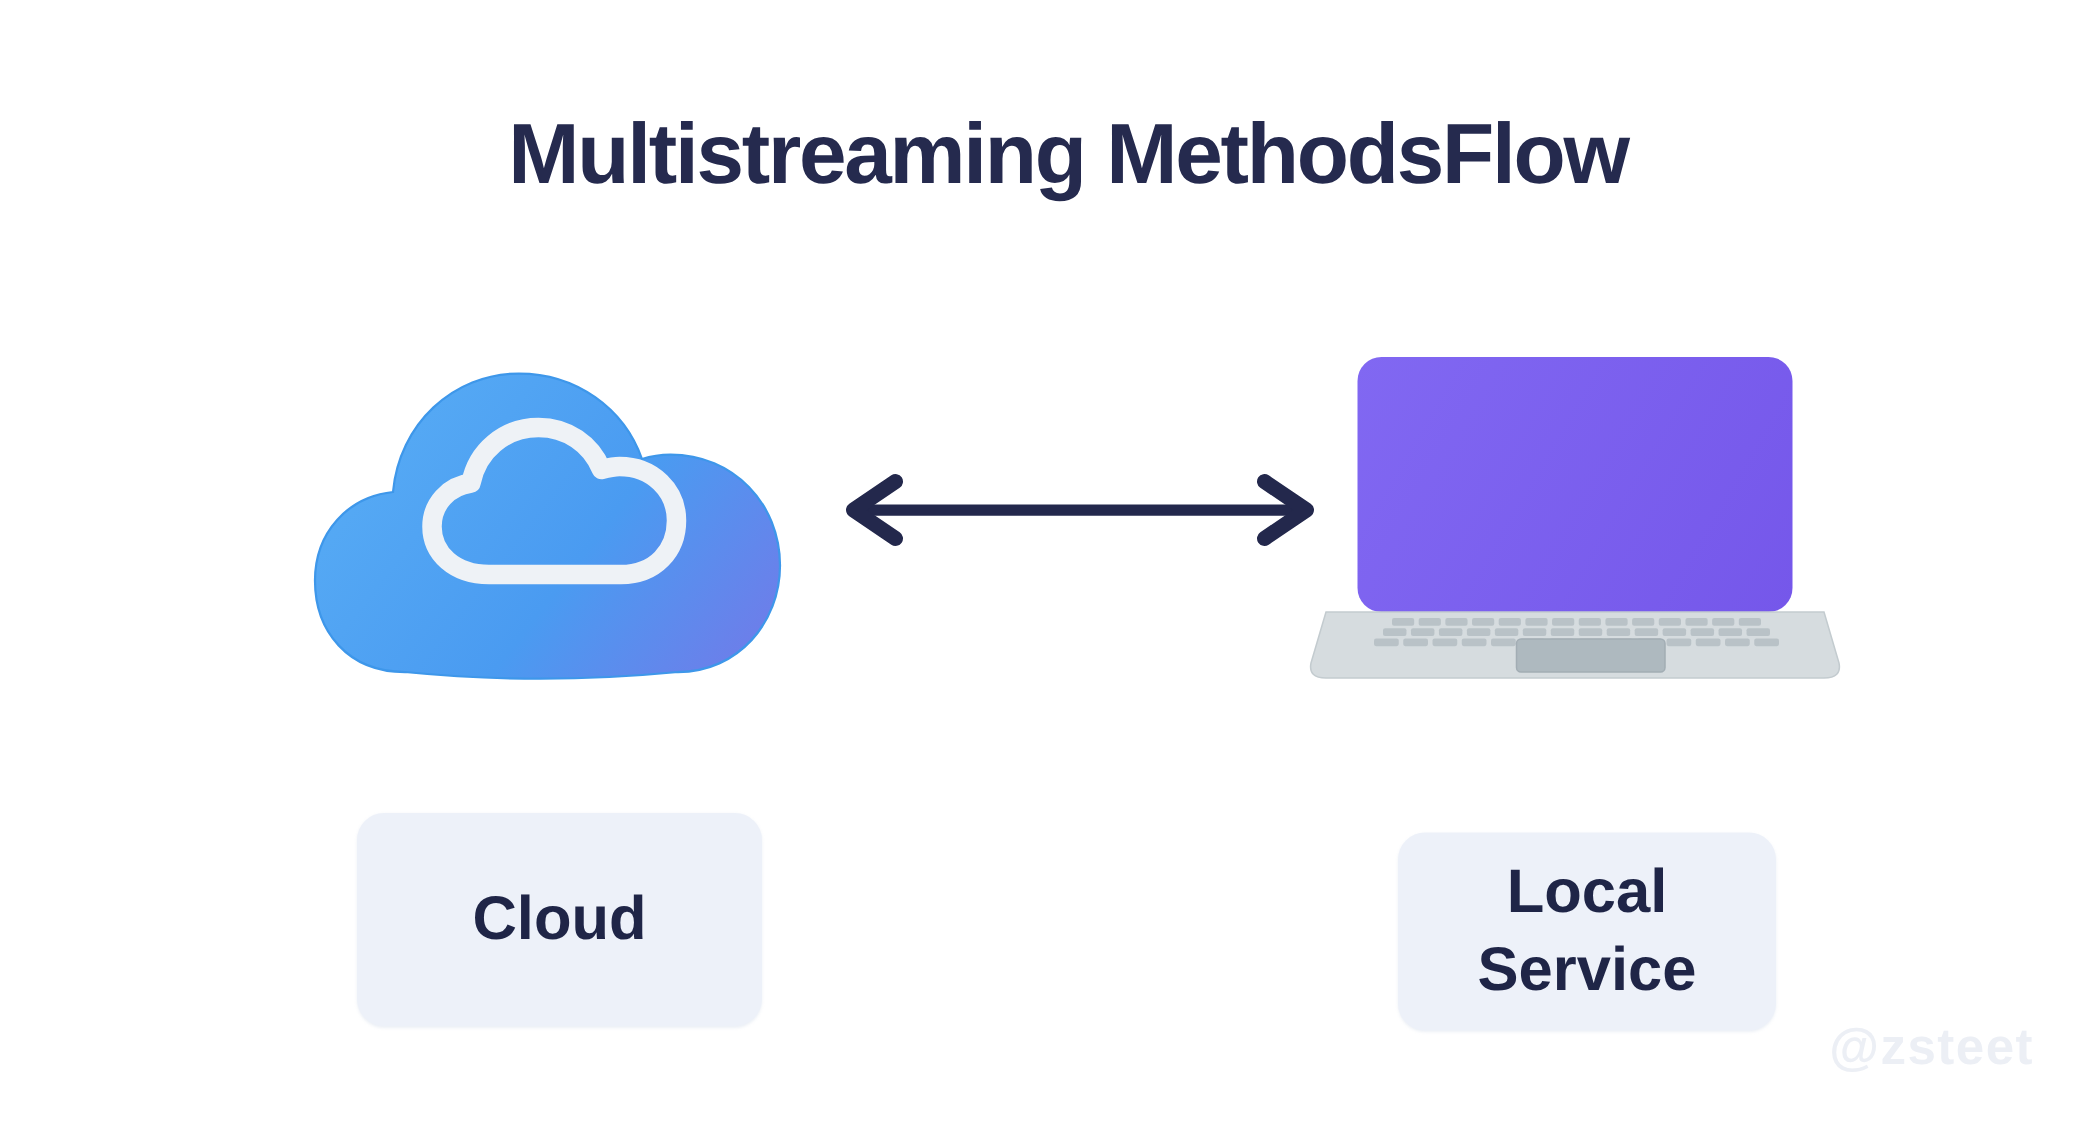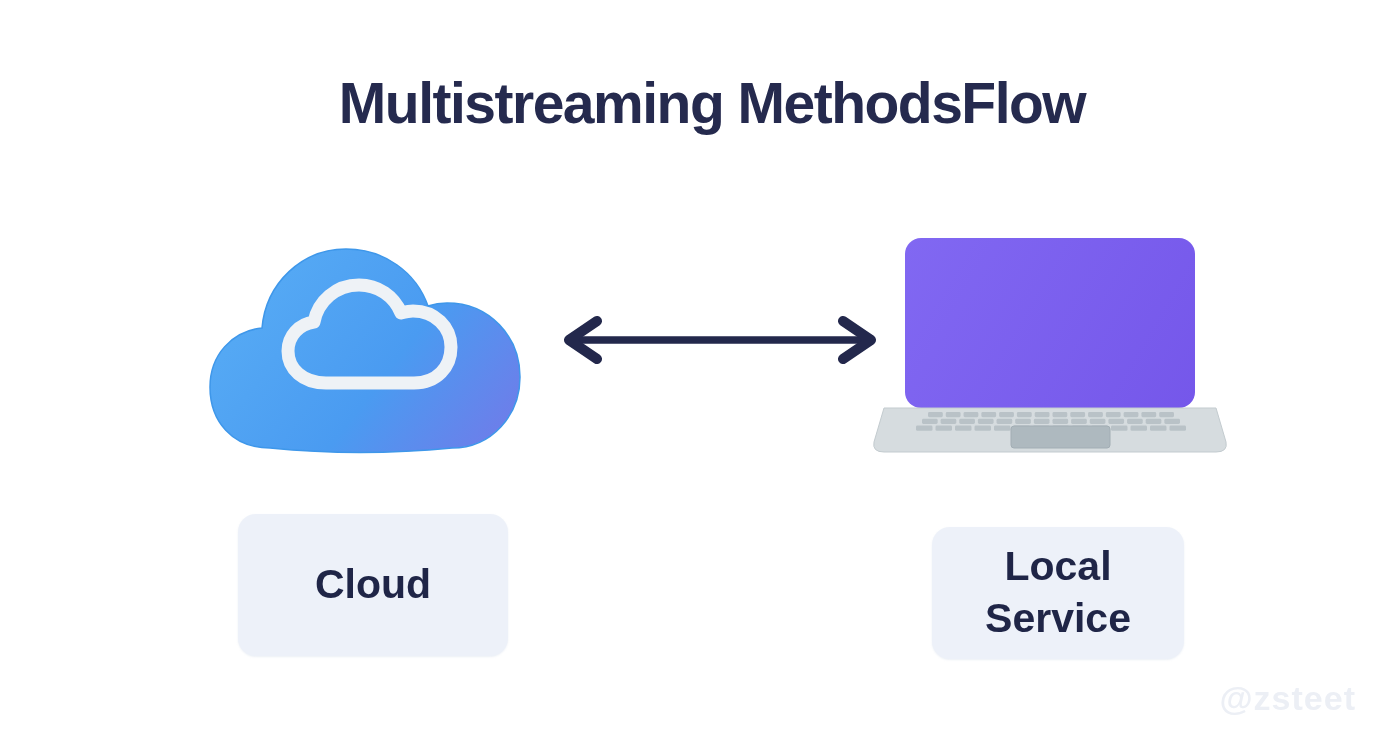--- a/index.html
+++ b/index.html
@@ -42,20 +42,21 @@
   .laptop-icon{left:870px;top:236px;}
   .connector{position:absolute;left:555px;top:315px;}
   .label-box{
     position:absolute;
     background:var(--label-box-bg);
     border-radius:18px;
     display:flex;flex-direction:column;justify-content:center;align-items:center;
     color:var(--label-text);
     font-weight:700;font-size:41px;line-height:1.26;text-align:center;
     box-shadow:0 1px 2px rgba(180,195,220,0.25);
+    margin-top:28px;
   }
   .label-box-cloud{left:238px;top:514px;width:270px;height:142px;}
   .label-box-laptop{left:932px;top:527px;width:252px;height:132px;text-align:right;}
   .watermark{
     position:absolute;right:36px;bottom:34px;
     font-size:34px;font-weight:700;letter-spacing:1px;
     color:var(--watermark-color);
   }
   
   .cloud-outer{fill:url(#cloudGrad);stroke:var(--cloud-edge);stroke-width:1.5;}

